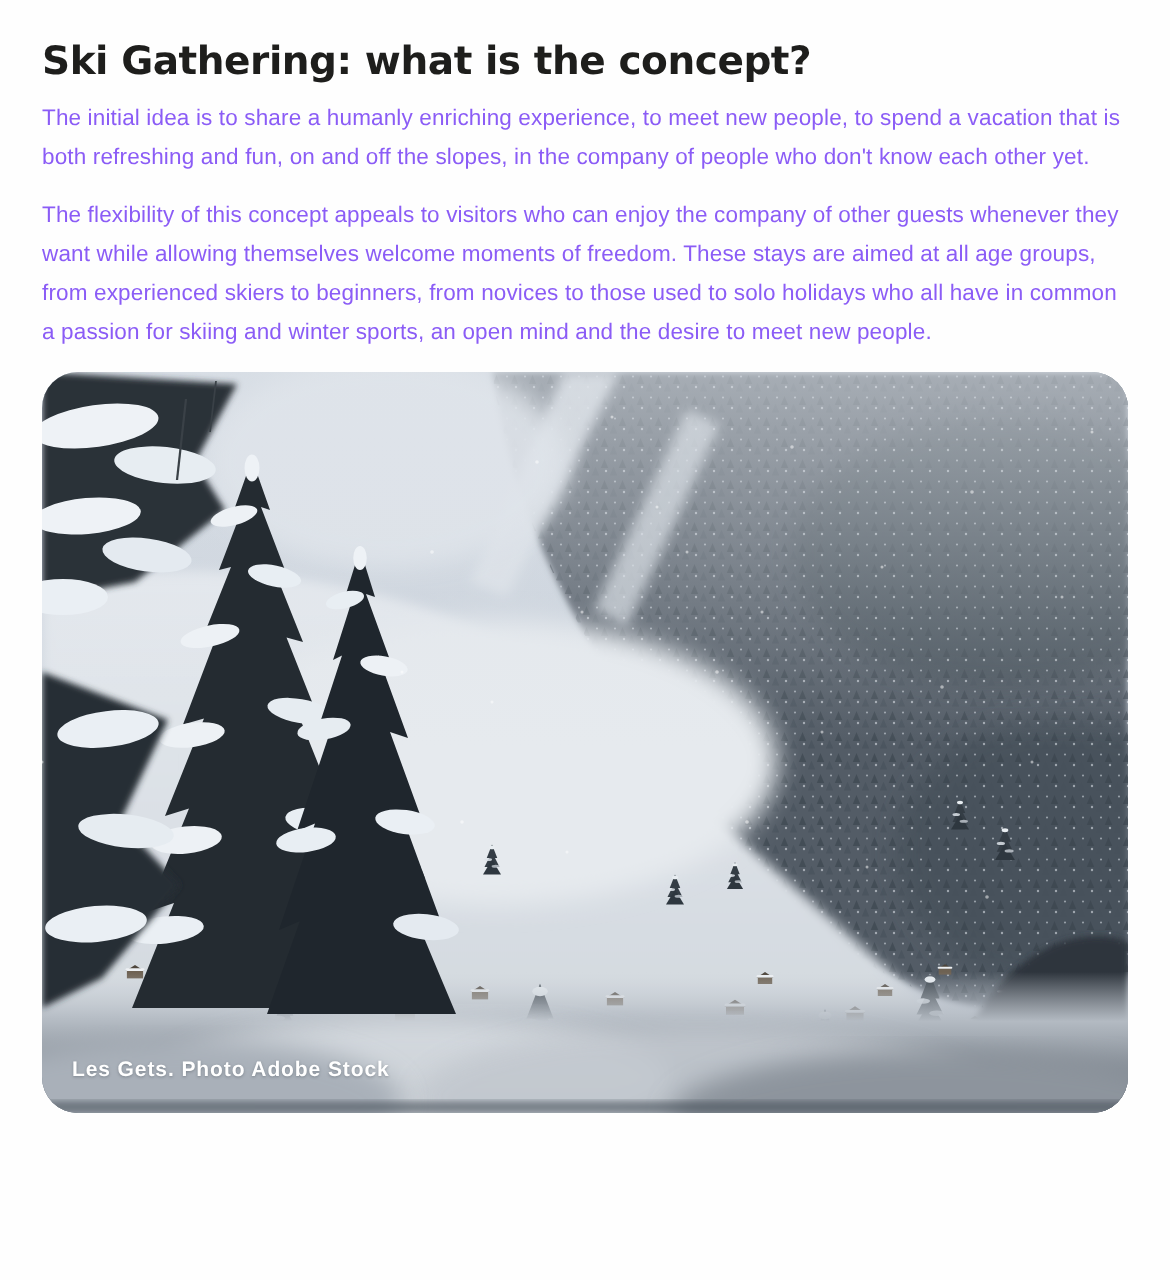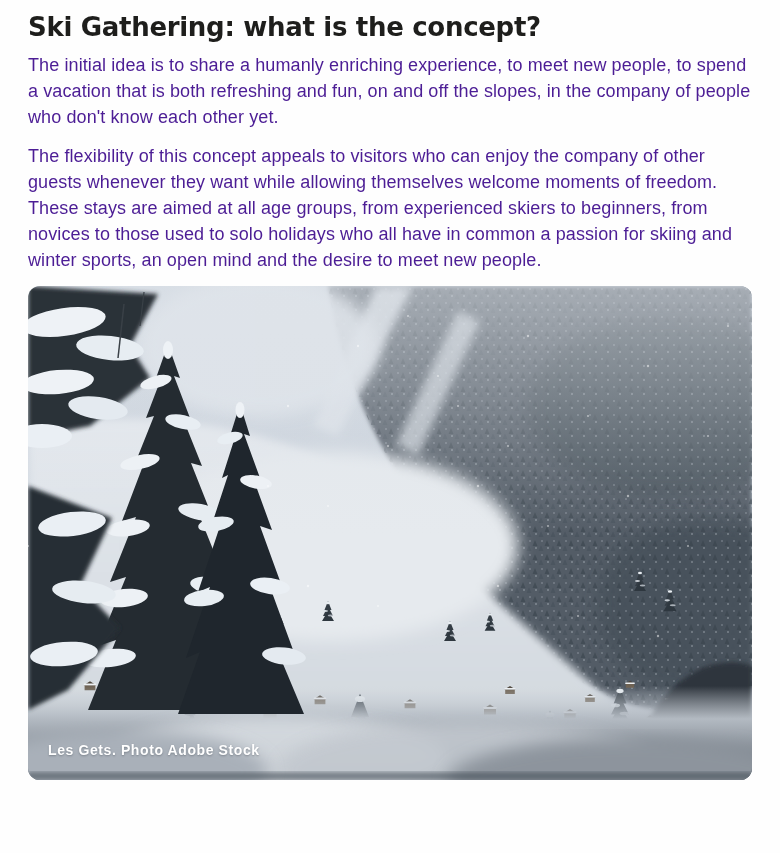--- a/index.html
+++ b/index.html
@@ -1,46 +1,46 @@
 <!DOCTYPE html>
 <html><head>
 <meta charset="utf-8">
 <style>
   html,body{margin:0;padding:0;background:#fefefe;}
   .page{
     width:780px;
     min-height:853px;
     box-sizing:border-box;
-    padding:10px 28px 0 28px;
+    padding:24px 28px 0 28px;
     background:#fefefe;
     font-family:"Liberation Sans", sans-serif;
   }
   h1.article-title{
     font-family:"DejaVu Sans", sans-serif;
     font-size:26px;
     line-height:34px;
     font-weight:bold;
     color:#1e1e1c;
     letter-spacing:-0.3px;
     margin:0 0 8px 0;
   }
   p.body-par{
-    font-size:18px;
+    font-size:15px;
     line-height:26px;
-    color:#4c1d95;
+    color:#8b5cf6;
     letter-spacing:0.1px;
     margin:0 0 13px 0;
     max-width:724px;
   }
   figure.photo{
     position:relative;
     width:724px;
     height:494px;
     margin:10px 0 0 0;
-    border-radius:12px;
+    border-radius:24px;
     overflow:hidden;
     background:#ccd4dd;
   }
   figure.photo svg{display:block;width:100%;height:100%;}
   figcaption.photo-caption{
     position:absolute;
     left:20px;
     bottom:22px;
     color:#ffffff;
     font-size:14px;

